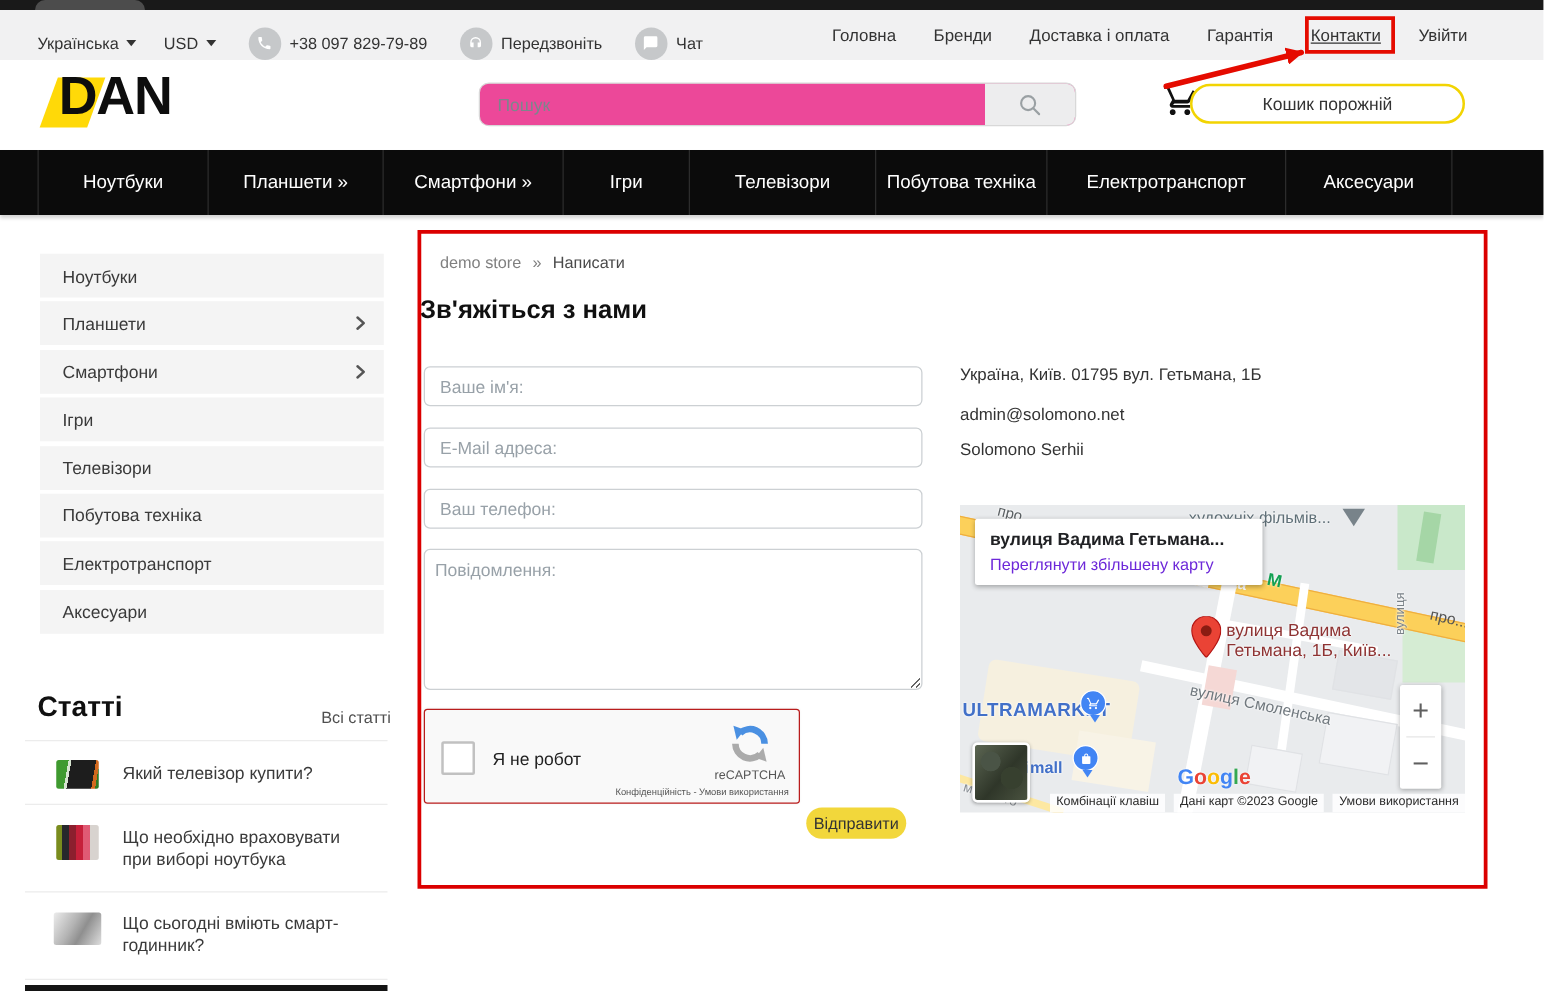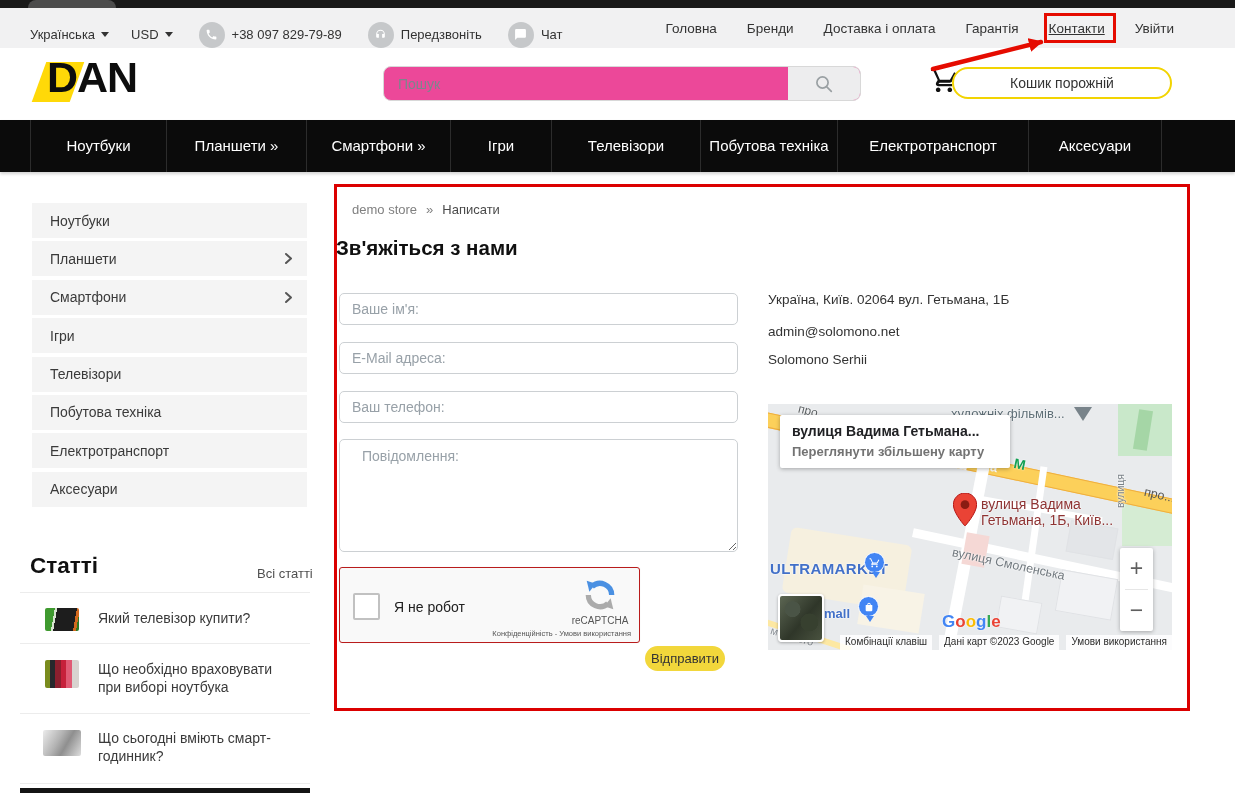--- a/index.html
+++ b/index.html
@@ -64,21 +64,21 @@
   
   .red-frame{left:334px;top:184px;width:856px;height:527px;border:3px solid #db0000;box-sizing:border-box;pointer-events:none;z-index:30;}
   .crumbs{left:352px;top:202px;display:flex;gap:9px;font-size:13px;align-items:center;}
   .crumb-home{color:#808080;cursor:pointer;} .crumb-sep{color:#808080;} .crumb-cur{color:#4a4a4a;}
   .page-title{left:336px;top:236px;font-size:20.5px;font-weight:bold;color:#101010;}
   .fin{left:339px;width:399px;height:32px;border:1px solid #ccd0d3;border-radius:5px;box-sizing:border-box;
        padding:0 12px;font-size:14px;color:#333;font-family:inherit;outline:none;background:#fff;}
   .fin::placeholder,.fta::placeholder{color:#98a1a8;}
   .fi1{top:293px;} .fi2{top:342px;} .fi3{top:391px;}
   .fta{left:339px;top:439px;width:399px;height:113px;border:1px solid #ccd0d3;border-radius:5px;box-sizing:border-box;
-       padding:8px 22px;font-size:14px;color:#333;font-family:inherit;outline:none;resize:both;}
+       padding:8px 8px;font-size:14px;color:#333;font-family:inherit;outline:none;resize:both;}
   .recaptcha{left:339px;top:567px;width:301px;height:76px;background:#f9f9f9;border:1px solid #b91c1c;border-radius:3px;box-sizing:border-box;box-shadow:0 0 2px rgba(0,0,0,.05);}
   .rc-box{left:13px;top:25px;width:27px;height:27px;background:#fff;border:2px solid #c1c1c1;border-radius:2px;box-sizing:border-box;cursor:pointer;}
   .rc-label{left:54px;top:31px;font-size:14px;color:#212121;}
   .rc-logo{left:243px;top:10px;}
   .rc-brand{left:228px;top:47px;width:64px;text-align:center;font-size:10px;color:#555;}
   .rc-links{right:8px;top:61px;font-size:7.5px;color:#555;cursor:pointer;}
   .submit{left:645px;top:646px;width:80px;height:25px;background:#f2d73b;border:none;border-radius:13px;
           font-size:13px;color:#333;font-family:inherit;cursor:pointer;}
 
   .c-line{left:768px;font-size:13.5px;color:#333;}
@@ -120,21 +120,21 @@
   .lb-ultra{left:2px;top:156px;font-size:15px;font-weight:bold;color:#4270c8;letter-spacing:.4px;}
   .lb-mall{left:46px;top:202px;font-size:13px;font-weight:bold;color:#4270c8;}
   .lb-tykh{left:2px;top:226px;transform:rotate(16deg);font-size:11px;color:#8a9096;}
   .red-pin{left:185px;top:89px;}
   .marker-lb{left:213px;top:93px;width:142px;font-size:14px;color:#8e3333;line-height:1.12;text-shadow:0 0 2px #fff,0 0 2px #fff;font-weight:500;}
   .bpin{width:21px;height:21px;border-radius:50%;background:#4285f4;border:1.5px solid #fff;display:flex;align-items:center;justify-content:center;box-sizing:border-box;}
   .bpin:after{content:"";position:absolute;left:7px;top:19px;border-left:4px solid transparent;border-right:4px solid transparent;border-top:6px solid #4285f4;}
   .bp-cart{left:96px;top:148px;} .bp-bag{left:90px;top:192px;}
   .iwin{left:12px;top:11px;width:230px;height:53px;background:#fff;border-radius:2px;box-shadow:0 1px 4px rgba(0,0,0,.3);z-index:5;}
   .iw-t{left:12px;top:8px;font-size:14px;font-weight:bold;color:#202124;white-space:nowrap;}
-  .iw-l{left:12px;top:29px;font-size:13px;color:#737373;cursor:pointer;white-space:nowrap;font-weight:bold;}
+  .iw-l{left:12px;top:29px;font-size:13px;color:#6d28d9;cursor:pointer;white-space:nowrap;}
   .sat{left:10px;top:190px;width:42px;height:44px;border:2px solid #fff;border-radius:4px;box-shadow:0 1px 3px rgba(0,0,0,.3);
        background:
          radial-gradient(circle at 30% 30%,#4a5446 0 18%,transparent 19%),
          radial-gradient(circle at 70% 60%,#37402f 0 22%,transparent 23%),
          linear-gradient(130deg,#5c6653,#2f3629 55%,#49523f);cursor:pointer;z-index:6;}
   .glogo{left:174px;top:208px;font-size:17px;font-weight:bold;letter-spacing:0;text-shadow:0 0 2px #fff;z-index:6;}
   .glogo span:nth-child(1){color:#4285F4;} .glogo span:nth-child(2){color:#EA4335;}
   .glogo span:nth-child(3){color:#FBBC05;} .glogo span:nth-child(4){color:#4285F4;}
   .glogo span:nth-child(5){color:#34A853;} .glogo span:nth-child(6){color:#EA4335;}
   .mfoot{left:72px;bottom:0;right:0;height:15px;display:flex;justify-content:space-between;z-index:6;font-size:10px;color:#2b2b2b;}
@@ -299,21 +299,21 @@
         <polygon points="3.5,2.5 12,5.5 6,13" fill="#4a90e2"></polygon>
         <path d="M5 16a11 11 0 0 0 18.5 8" stroke="#ababab" stroke-width="5" fill="none"></path>
         <polygon points="28.5,29.5 20,26.5 26,19" fill="#ababab"></polygon>
       </svg>
     </div>
     <div class="abs rc-brand">reCAPTCHA</div>
     <div class="abs rc-links">Конфіденційність - Умови використання</div>
   </div>
   <button class="abs submit">Відправити</button>
 
-  <div class="abs c-line cl1">Україна, Київ. 02064 вул. Гетьмана, 1Б</div>
+  <div class="abs c-line cl1">Україна, Київ. 01795 вул. Гетьмана, 1Б</div>
   <div class="abs c-line cl2">admin@solomono.net</div>
   <div class="abs c-line cl3">Solomono Serhii</div>
 
   <div class="abs map">
     <div class="abs park pk1"></div>
     <div class="abs pk1s"></div>
     <div class="abs park pk2"></div>
     <div class="abs hwy"></div>
     <div class="abs hwy2"></div>
     <div class="abs mstreet st-v1"></div>

